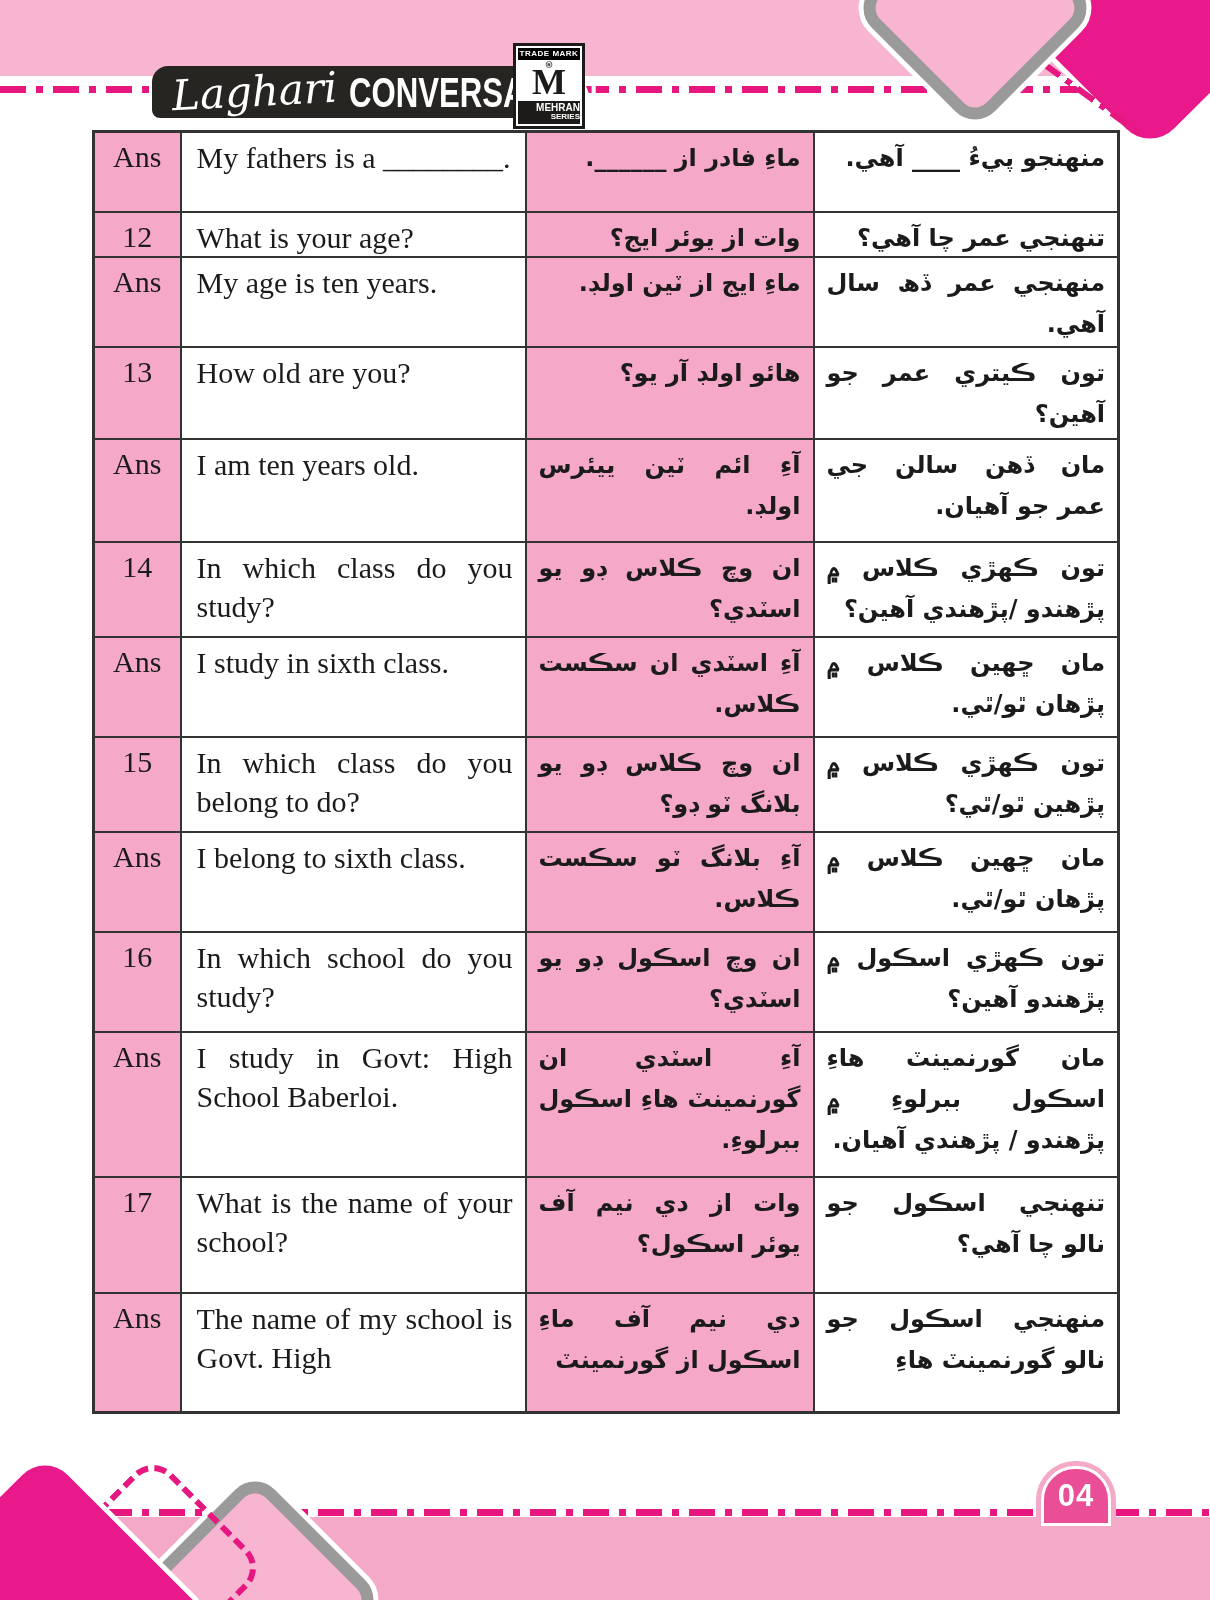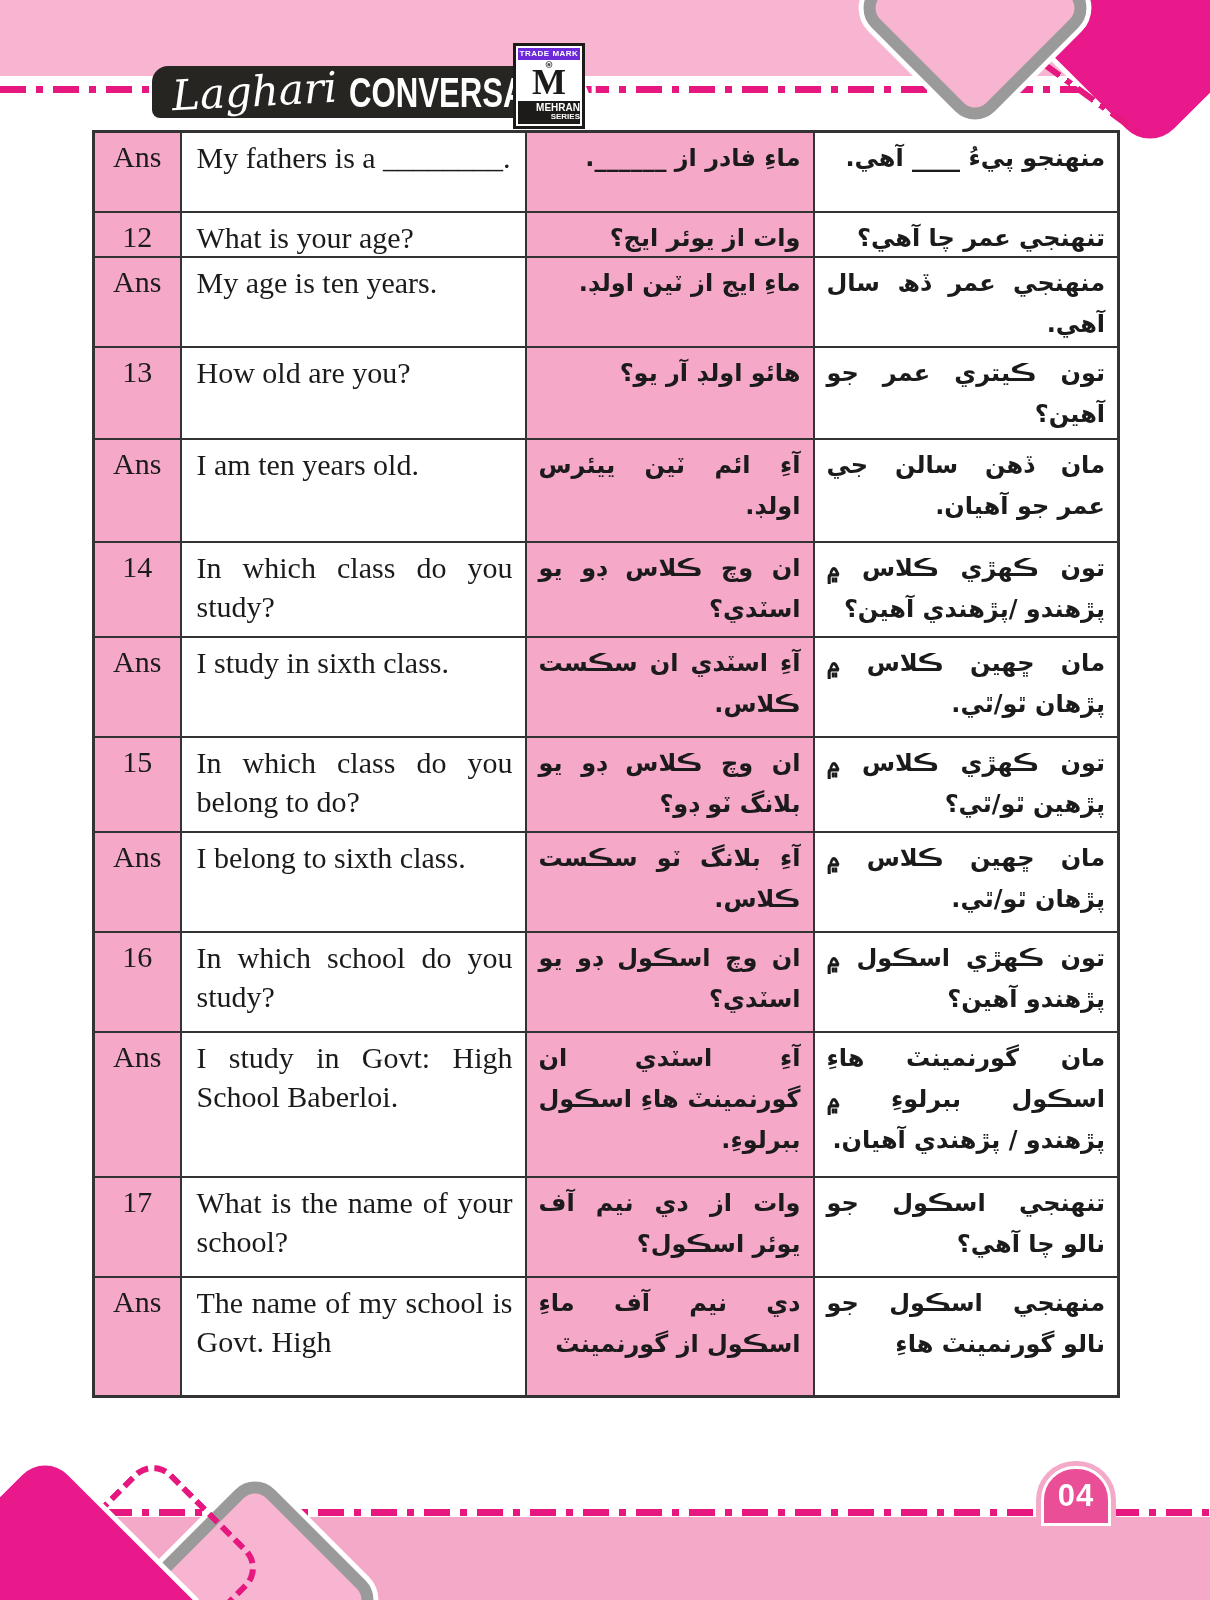--- a/index.html
+++ b/index.html
@@ -35,21 +35,21 @@
   .brand{position:absolute;left:152px;top:66px;width:430px;height:52px;background:#262522;
     border-radius:16px 4px 4px 8px;display:flex;align-items:center;z-index:5;}
   .brand-script{font:italic 42px/42px "DejaVu Serif",serif;color:#fff;margin-left:20px;
     transform:rotate(-3deg);}
   .brand-main{font:bold 38px/38px "Liberation Sans",sans-serif;color:#fff;margin-left:12px;
     transform:scaleX(.82) scaleY(1.12);transform-origin:left center;white-space:nowrap;}
 
   
   .tm{position:absolute;left:516px;top:46px;width:62px;height:76px;background:#fff;
     border:2px solid #fff;outline:3px solid #1c1b19;display:flex;flex-direction:column;z-index:6;}
-  .tm-top{background:#6d28d9;color:#fff;font:bold 8px/8px "Liberation Sans",sans-serif;
+  .tm-top{background:#000000;color:#fff;font:bold 8px/8px "Liberation Sans",sans-serif;
     text-align:center;padding:2px 0;letter-spacing:.5px;}
   .tm-mid{flex:1;text-align:center;color:#1c1b19;background:#fff;}
   .tm-reg{display:block;font:bold 9px/9px "DejaVu Sans",sans-serif;margin-top:1px;}
   .tm-m{display:block;font:bold 36px/30px "Liberation Serif",serif;margin-top:-3px;}
   .tm-bot{background:#1c1b19;color:#fff;text-align:right;
     font:bold 10px/9px "Liberation Sans",sans-serif;padding:2px 0 3px;}
   .tm-bot .s2{font-size:8px;}
 
   
   table.conv{position:absolute;left:92px;top:130px;width:1025px;border-collapse:collapse;
@@ -250,21 +250,21 @@
           <td class="c-en">
             <div class="cellbox" style="height: 141px;">I study in Govt: High School Baberloi.</div>
           </td>
           <td class="c-tr">
             <div class="cellbox" dir="rtl" style="height: 141px;">آءِ اسٽدي ان گورنمينٽ هاءِ اسڪول ببرلوءِ.</div>
           </td>
           <td class="c-sd">
             <div class="cellbox" dir="rtl" style="height: 141px;">مان گورنمينٽ هاءِ اسڪول ببرلوءِ ۾ پڙهندو / پڙهندي آهيان.</div>
           </td>
         </tr>
-        <tr style="height: 100px;">
+        <tr style="height: 116px;">
           <td class="c-num">
             <div class="cellbox" style="height: 96px;">17</div>
           </td>
           <td class="c-en">
             <div class="cellbox" style="height: 96px;">What is the name of your school?</div>
           </td>
           <td class="c-tr">
             <div class="cellbox" dir="rtl" style="height: 96px;">وات از دي نيم آف يوئر اسڪول؟</div>
           </td>
           <td class="c-sd">

